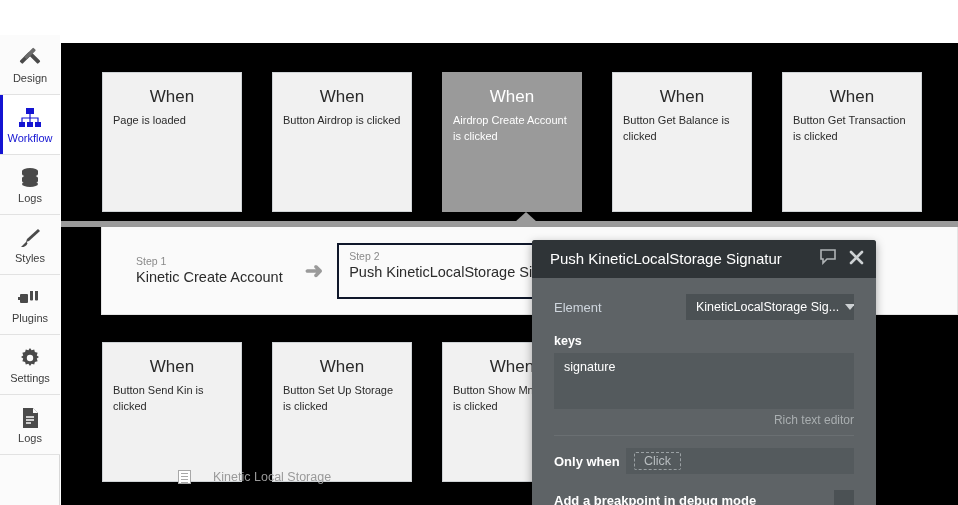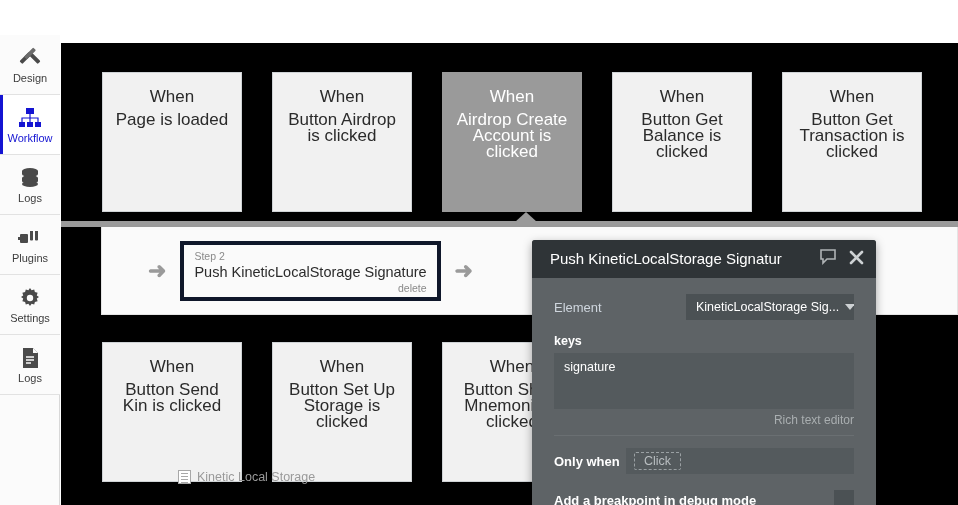--- a/index.html
+++ b/index.html
@@ -45,21 +45,21 @@
     display: flex; flex-direction: column; align-items: center;
     padding-top: 14px; cursor: pointer; position: relative;
   }
   .wf-card.selected { background: #9a9a9a; border-color: #9a9a9a; }
   .wf-when {
     font-size: 17px; color: #2b2b2b; line-height: 20px; margin-bottom: 5px;
     font-weight: 400;
   }
   .wf-card.selected .wf-when { color: #ffffff; }
   .wf-sub {
-    font-size: 17px; color: #2b2b2b; line-height: 16px; text-align: center;
+    font-size: 11px; color: #2b2b2b; line-height: 16px; 
     width: 118px;
   }
   .wf-card.selected .wf-sub { color: #ffffff; }
 
   
   #steps-wrap { position: absolute; left: 0; top: 178px; right: 0; }
   #steps-topbar { height: 6px; background: #9a9a9a; width: 100%; }
   #steps-arrow {
     position: absolute; left: 454px; top: -9px;
     width: 0; height: 0;
@@ -67,33 +67,33 @@
     border-bottom: 10px solid #9a9a9a;
   }
   #steps-panel {
     margin-left: 40px; margin-right: 0;
     height: 88px; background: #fafafa;
     border: 1px solid #e4e4e4; border-top: none;
     box-shadow: 0 2px 4px rgba(0,0,0,.10);
     display: flex; align-items: center; padding-left: 32px;
   }
   .step-box { padding: 4px 8px 4px 2px; position: relative; }
-  .step-box.boxed { border: 4px solid #0f172a; padding: 5px 10px 2px 10px; background: #fafafa; }
+  .step-box.boxed { border: 2px solid #0f172a; padding: 5px 10px 2px 10px; background: #fafafa; }
   .step-label { font-size: 10.5px; color: #8a8a8a; line-height: 13px; }
   .step-title { font-size: 14.5px; color: #2b2b2b; line-height: 19px; white-space: nowrap; }
   .step-delete { font-size: 10.5px; color: #8a8a8a; text-align: right; line-height: 13px; }
   .step-arrow {
     margin: 0 14px; color: #9a9a9a; font-size: 22px; line-height: 22px;
     font-weight: bold;
   }
 
   
   #el-badge {
     position: absolute; left: 117px; top: 427px;
-    display: flex; align-items: center; gap: 6px;
+    display: flex; align-items: center; gap: 22px;
     font-size: 12.5px; color: #9a9a9a; pointer-events: none;
   }
   #el-badge .bico {
     width: 13px; height: 14px; border: 1px solid #a8a8a8; display: inline-block;
     position: relative; background: #fff;
   }
   #el-badge .bico::before {
     content: ""; position: absolute; left: 2px; top: 2px; right: 2px; height: 1px;
     background: #a8a8a8;
     box-shadow: 0 3px 0 #a8a8a8, 0 6px 0 #a8a8a8, 0 9px 0 #a8a8a8;
@@ -198,20 +198,31 @@
             <ellipse cx="12" cy="12" rx="8" ry="3"></ellipse>
             <rect x="4" y="12" width="16" height="3"></rect>
             <ellipse cx="12" cy="15" rx="8" ry="3"></ellipse>
             <ellipse cx="12" cy="18" rx="8" ry="3"></ellipse>
           </g>
         </svg>
       </span>
       <span class="si-label">Logs</span>
     </div>
 
+    <div class="side-item">
+      <span class="si-ico">
+        <svg viewBox="0 0 24 24" width="24" height="24">
+          <g fill="#4a4a4a">
+            <path d="M20 3 L22 5 L11 15 L8 16 L9 13 Z"></path>
+            <path d="M8.5 15.5 L3 21 C5 21.5 8 20.5 9.5 17.5 Z"></path>
+          </g>
+        </svg>
+      </span>
+      <span class="si-label">Styles</span>
+    </div>
 
     <div class="side-item">
       <span class="si-ico">
         <svg viewBox="0 0 24 24" width="24" height="24">
           <g fill="#4a4a4a">
             <rect x="2" y="8" width="8" height="9" rx="1"></rect>
             <rect x="0" y="11" width="3" height="3"></rect>
             <path d="M12 5 h3 v9 a2.5 2.5 0 0 1 -3 0 z"></path>
             <path d="M17 5 h3 v9 a2.5 2.5 0 0 1 -3 0 z"></path>
           </g>
@@ -287,20 +298,24 @@
     <div id="el-badge">
       <span class="bico"></span>
       <span>Kinetic Local Storage</span>
     </div>
 
     <div id="steps-wrap">
       <div id="steps-arrow"></div>
       <div id="steps-topbar"></div>
       <div id="steps-panel">
 
+        <div class="step-box">
+          <div class="step-label">Step 1</div>
+          <div class="step-title">Kinetic Create Account</div>
+        </div>
 
         <div class="step-arrow">➜</div>
 
         <div class="step-box boxed">
           <div class="step-label">Step 2</div>
           <div class="step-title">Push KineticLocalStorage Signature</div>
           <div class="step-delete">delete</div>
         </div>
 
         <div class="step-arrow">➜</div>

